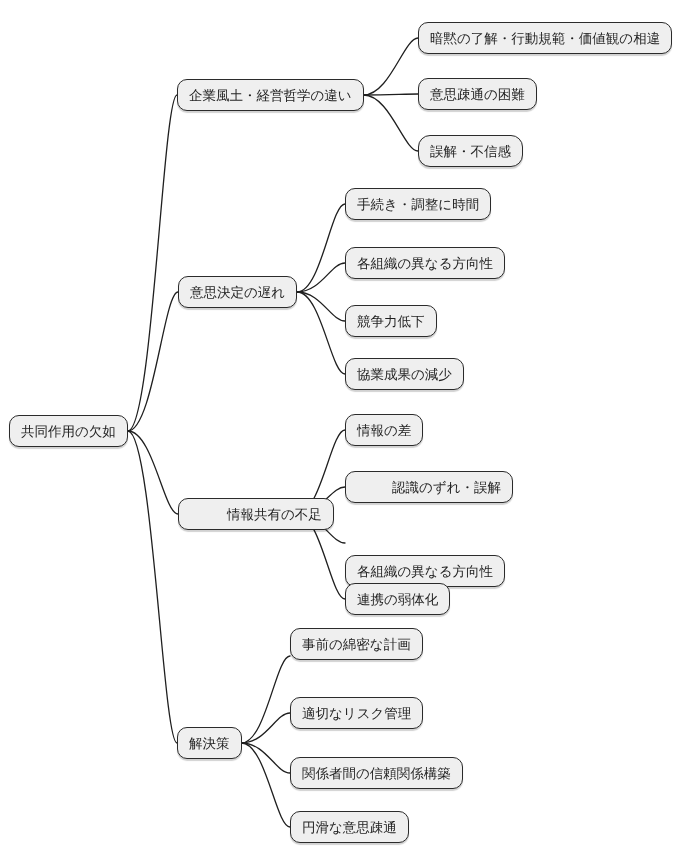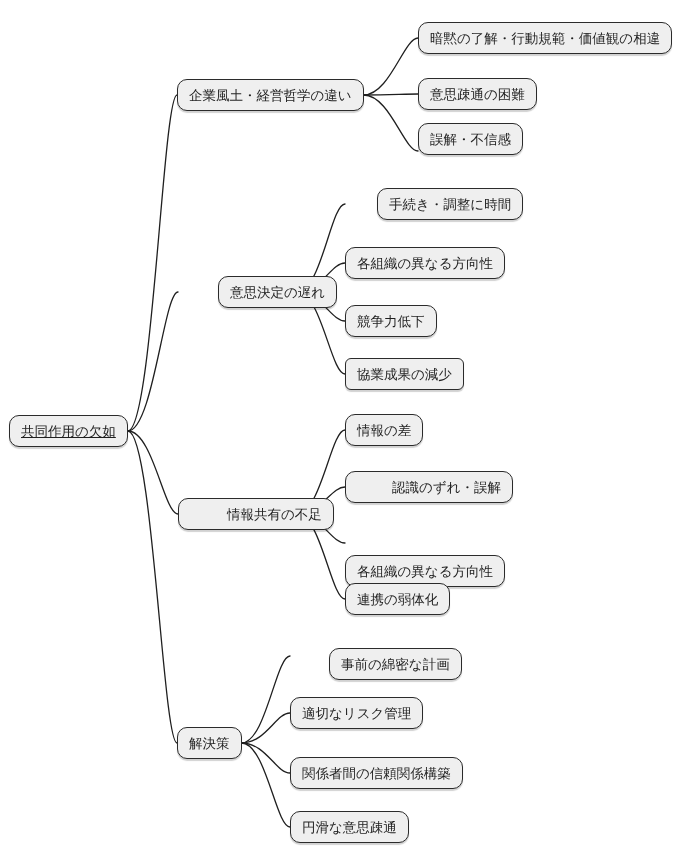--- a/index.html
+++ b/index.html
@@ -55,33 +55,33 @@
       <path d="M 296.828125 514 C 320.9140625 514, 331 430, 345 430" fill="none" stroke="#1f1f1f" stroke-width="1.3" stroke-linecap="round"></path>
       <path d="M 296.828125 514 C 320.9140625 514, 331 487, 345 487" fill="none" stroke="#1f1f1f" stroke-width="1.3" stroke-linecap="round"></path>
       <path d="M 296.828125 514 C 320.9140625 514, 331 543, 345 543" fill="none" stroke="#1f1f1f" stroke-width="1.3" stroke-linecap="round"></path>
       <path d="M 296.828125 514 C 320.9140625 514, 331 599, 345 599" fill="none" stroke="#1f1f1f" stroke-width="1.3" stroke-linecap="round"></path>
       <path d="M 127.828125 431 C 152.4140625 431, 163 743, 177 743" fill="none" stroke="#1f1f1f" stroke-width="1.3" stroke-linecap="round"></path>
       <path d="M 241.5 743 C 265.75 743, 276 656, 290 656" fill="none" stroke="#1f1f1f" stroke-width="1.3" stroke-linecap="round"></path>
       <path d="M 241.5 743 C 265.75 743, 276 713, 290 713" fill="none" stroke="#1f1f1f" stroke-width="1.3" stroke-linecap="round"></path>
       <path d="M 241.5 743 C 265.75 743, 276 773, 290 773" fill="none" stroke="#1f1f1f" stroke-width="1.3" stroke-linecap="round"></path>
       <path d="M 241.5 743 C 265.75 743, 276 827, 290 827" fill="none" stroke="#1f1f1f" stroke-width="1.3" stroke-linecap="round"></path>
     </svg>
-<div class="node" style="left: 9px; top: 431px; text-decoration: underline;">共同作用の欠如</div>
+<div class="node" style="left: 9px; top: 431px;">共同作用の欠如</div>
     <div class="node" style="left: 177px; top: 95px;">企業風土・経営哲学の違い</div>
     <div class="node" style="left: 418px; top: 38px;">暗黙の了解・行動規範・価値観の相違</div>
     <div class="node" style="left: 418px; top: 94px;">意思疎通の困難</div>
-    <div class="node" style="left: 418px; top: 139px;">誤解・不信感</div>
-    <div class="node" style="left: 178px; top: 292px; margin-left: 40px;">意思決定の遅れ</div>
-    <div class="node" style="left: 345px; top: 204px; margin-left: 32px;">手続き・調整に時間</div>
+    <div class="node" style="left: 418px; top: 151px; border-radius: 12px;">誤解・不信感</div>
+    <div class="node" style="left: 178px; top: 292px;">意思決定の遅れ</div>
+    <div class="node" style="left: 345px; top: 204px;">手続き・調整に時間</div>
     <div class="node" style="left: 345px; top: 263px;">各組織の異なる方向性</div>
     <div class="node" style="left: 345px; top: 321px; text-align: right;">競争力低下</div>
-    <div class="node" style="left: 345px; top: 374px; border-radius: 6px;">協業成果の減少</div>
+    <div class="node" style="left: 345px; top: 374px;">協業成果の減少</div>
     <div class="node" style="left: 178px; top: 514px; padding-left: 48px;">情報共有の不足</div>
     <div class="node" style="left: 345px; top: 430px;">情報の差</div>
     <div class="node" style="left: 345px; top: 487px; padding-left: 46px;">認識のずれ・誤解</div>
     <div class="node" style="left: 345px; top: 543px; margin-top: 28px;">各組織の異なる方向性</div>
     <div class="node" style="left: 345px; top: 599px;">連携の弱体化</div>
     <div class="node" style="left: 177px; top: 743px;">解決策</div>
-    <div class="node" style="left: 290px; top: 664px; margin-left: 39px;">事前の綿密な計画</div>
+    <div class="node" style="left: 290px; top: 644px;">事前の綿密な計画</div>
     <div class="node" style="left: 290px; top: 713px;">適切なリスク管理</div>
     <div class="node" style="left: 290px; top: 773px;">関係者間の信頼関係構築</div>
     <div class="node" style="left: 290px; top: 827px;">円滑な意思疎通</div>
   </div>
 
 </body></html>

